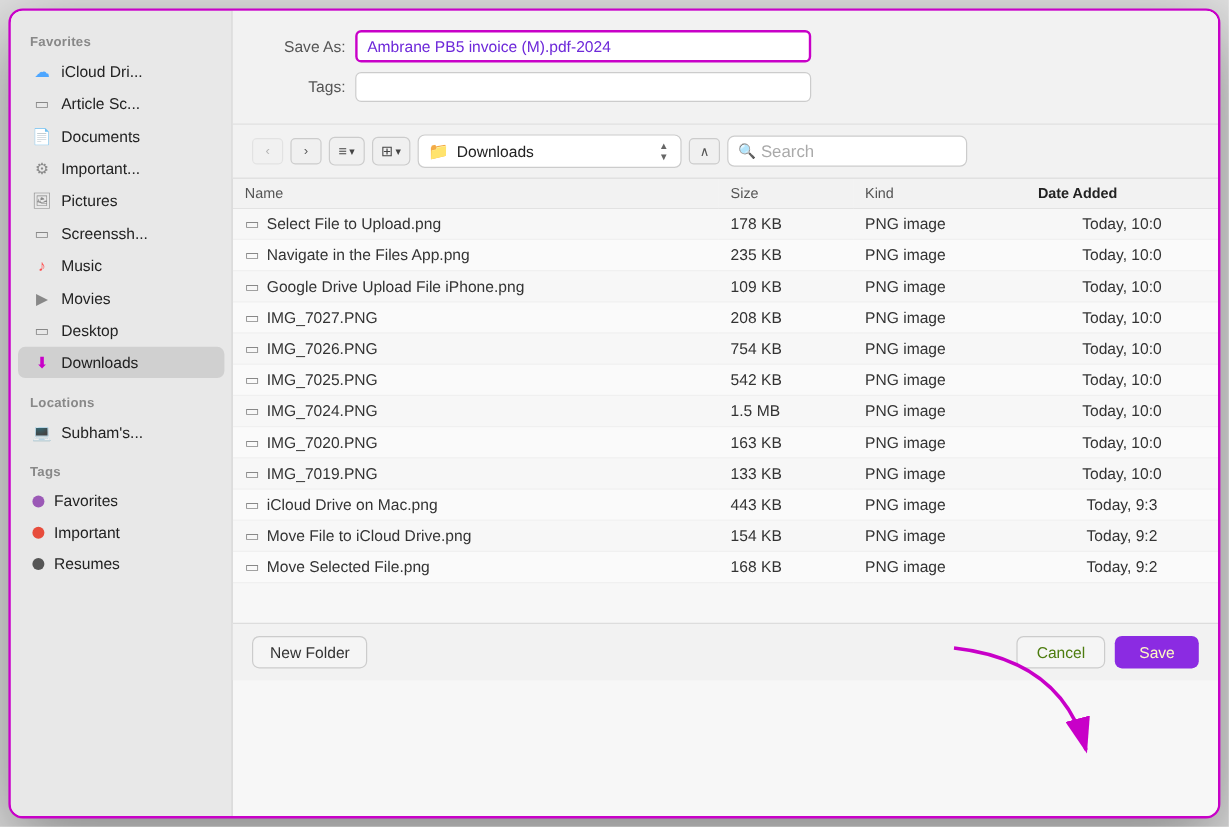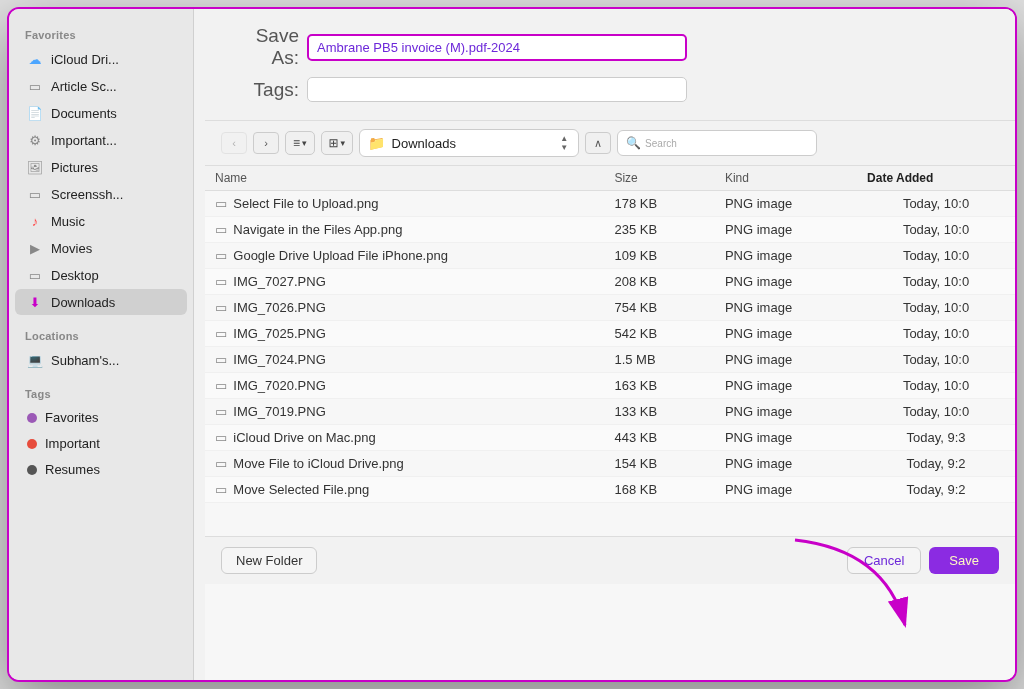--- a/index.html
+++ b/index.html
@@ -16,21 +16,20 @@
 
     .dialog-wrapper {
       display: flex;
       width: 1010px;
       height: 675px;
       background: #f2f2f2;
       border-radius: 12px;
       box-shadow: 0 20px 60px rgba(0,0,0,0.4);
       border: 2px solid #c800c8;
       overflow: hidden;
-      gap: 11px;
     }
 
     
     .sidebar {
       width: 185px;
       background: #e8e8e8;
       padding: 12px 0;
       flex-shrink: 0;
       border-right: 1px solid #d0d0d0;
       display: flex;
@@ -115,21 +114,21 @@
     }
 
     .form-row {
       display: flex;
       align-items: center;
       margin-bottom: 8px;
       gap: 8px;
     }
 
     .form-label {
-      font-size: 19px;
+      font-size: 13px;
       color: #555;
       text-align: right;
       width: 70px;
       flex-shrink: 0;
     }
 
     .save-as-input {
       flex: 1;
       max-width: 380px;
       border: 2px solid #c800c8;
@@ -256,21 +255,21 @@
       flex: 1;
       max-width: 200px;
     }
 
     .search-icon-inner {
       color: #aaa;
       font-size: 12px;
     }
 
     .search-placeholder {
-      font-size: 10px;
+      font-size: 14px;
       color: #aaa;
     }
 
     .file-table {
       width: 100%;
       border-collapse: collapse;
       font-size: 13px;
     }
 
     .file-table thead th {
@@ -345,21 +344,21 @@
       align-items: center;
     }
 
     .cancel-btn {
       border: 1px solid #ccc;
       border-radius: 6px;
       background: #f5f5f5;
       padding: 5px 16px;
       font-size: 13px;
       cursor: pointer;
-      color: #6d28d9;
+      color: #4d7c0f;
     }
 
     .save-btn {
       border: none;
       border-radius: 6px;
       background: #8b2be2;
       color: #fef9c3;
       padding: 6px 20px;
       font-size: 13px;
       font-weight: 500;

